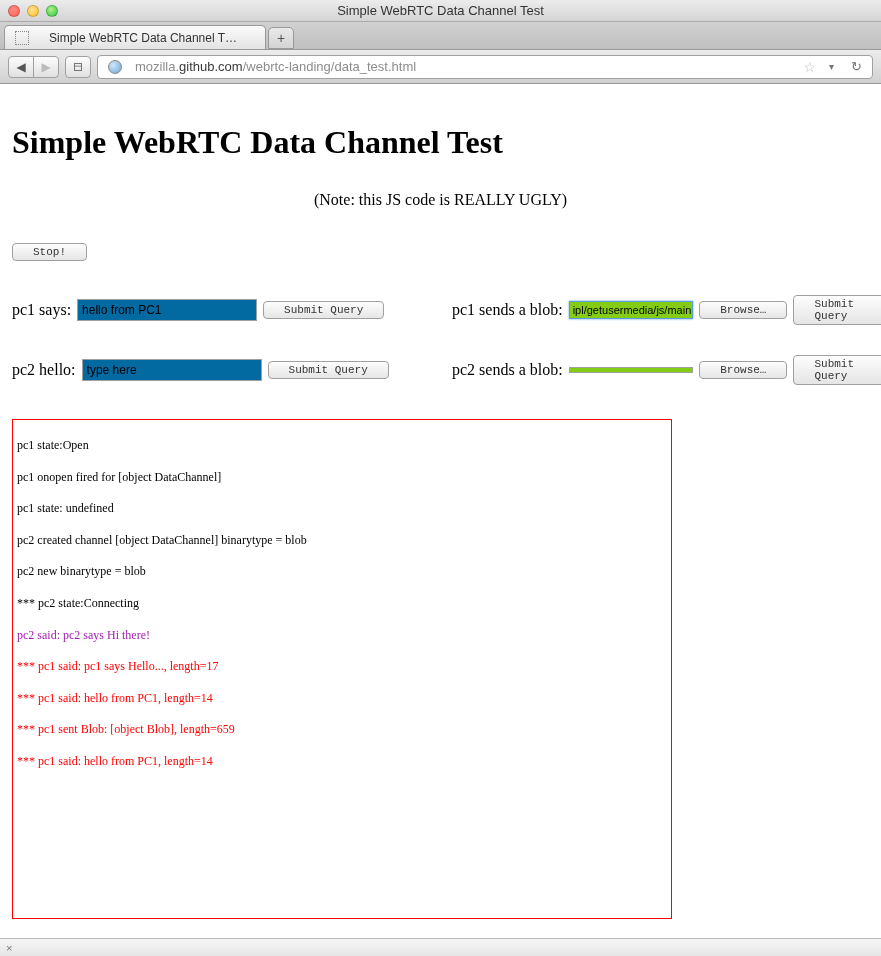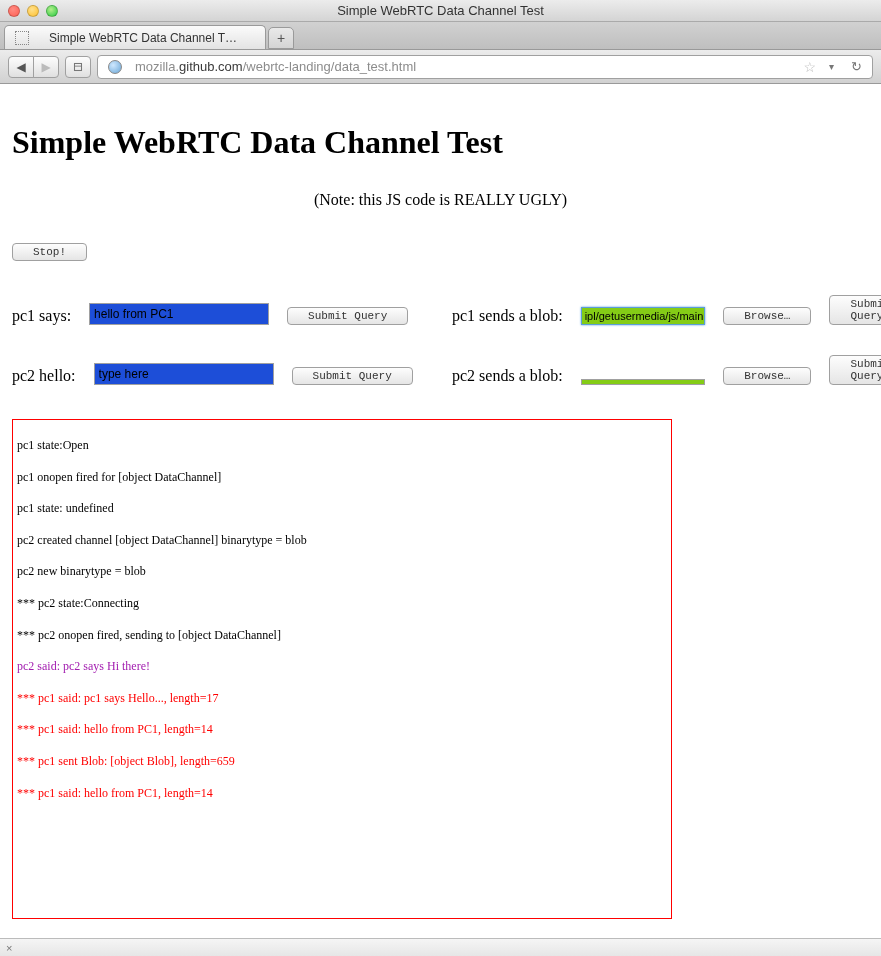--- a/index.html
+++ b/index.html
@@ -160,34 +160,34 @@
     }
     .stop-row { margin-bottom: 34px; }
     .form-grid {
       display: grid;
       grid-template-columns: 440px 1fr;
       row-gap: 30px;
       margin-bottom: 34px;
     }
     .form-row {
       display: flex;
-      align-items: flex-end;
-      gap: 18px;
+      align-items: center;
+      gap: 6px;
     }
     .form-row label {
       font-size: 16px;
       white-space: nowrap;
     }
     .text-input {
       font-family: Arial, sans-serif;
       font-size: 12px;
       padding: 3px 4px;
       border: 1px solid #a0a0a0;
       width: 180px;
-      background: #1d4ed8;
+      background: #0369a1;
     }
     .file-input {
       font-family: Arial, sans-serif;
       font-size: 11px;
       padding: 2px 3px;
       border: 1px solid #a0a0a0;
       width: 150px;
       background: #84cc16;
       text-align: right;
       overflow: hidden;
@@ -303,21 +303,20 @@
     </div>
   </div>
 
   <div class="log-box" id="log-box">
       <div class="log-line">pc1 state:Open</div>
       <div class="log-line">pc1 onopen fired for [object DataChannel]</div>
       <div class="log-line">pc1 state: undefined</div>
       <div class="log-line">pc2 created channel [object DataChannel] binarytype = blob</div>
       <div class="log-line">pc2 new binarytype = blob</div>
       <div class="log-line">*** pc2 state:Connecting</div>
-      <div class="log-line">*** pc2 onopen fired, sending to [object DataChannel]</div>
       <div class="log-line blue">pc2 said: pc2 says Hi there!</div>
       <div class="log-line red">*** pc1 said: pc1 says Hello..., length=17</div>
       <div class="log-line red">*** pc1 said: hello from PC1, length=14</div>
       <div class="log-line red">*** pc1 sent Blob: [object Blob], length=659</div>
       <div class="log-line red">*** pc1 said: hello from PC1, length=14</div>
     </div>
 </div>
 
 <div class="statusbar">
   <span>×</span>

